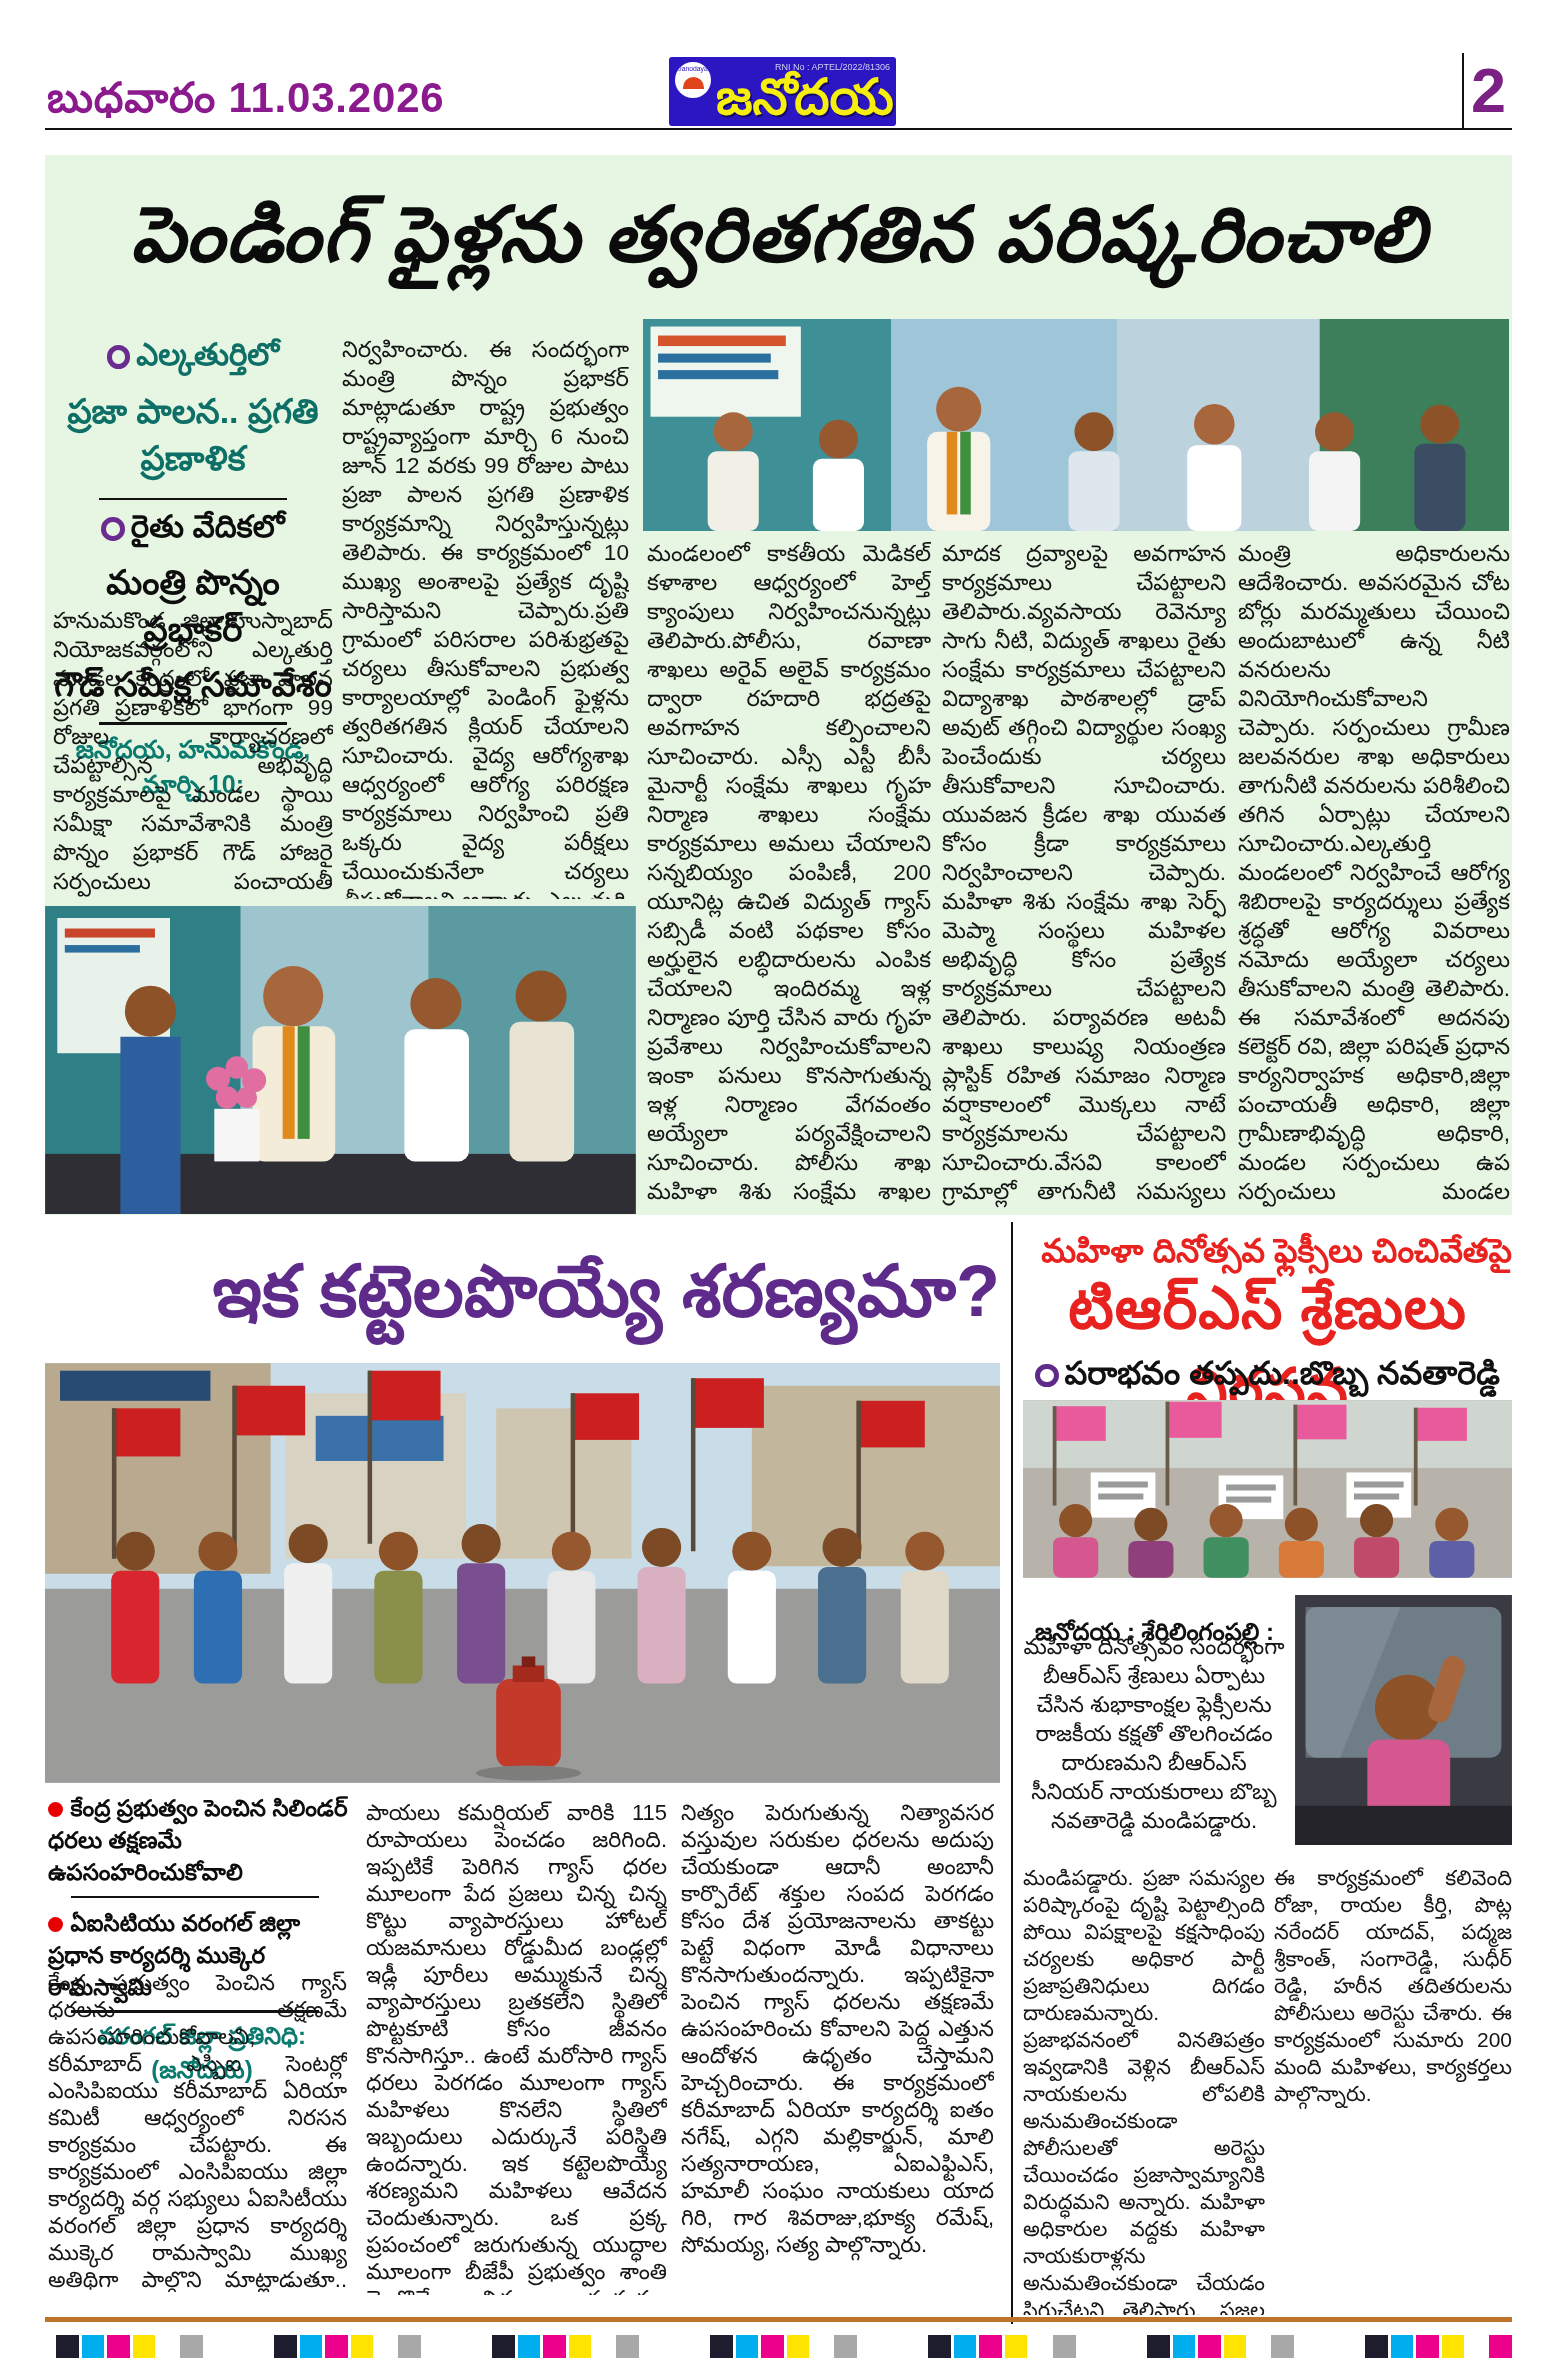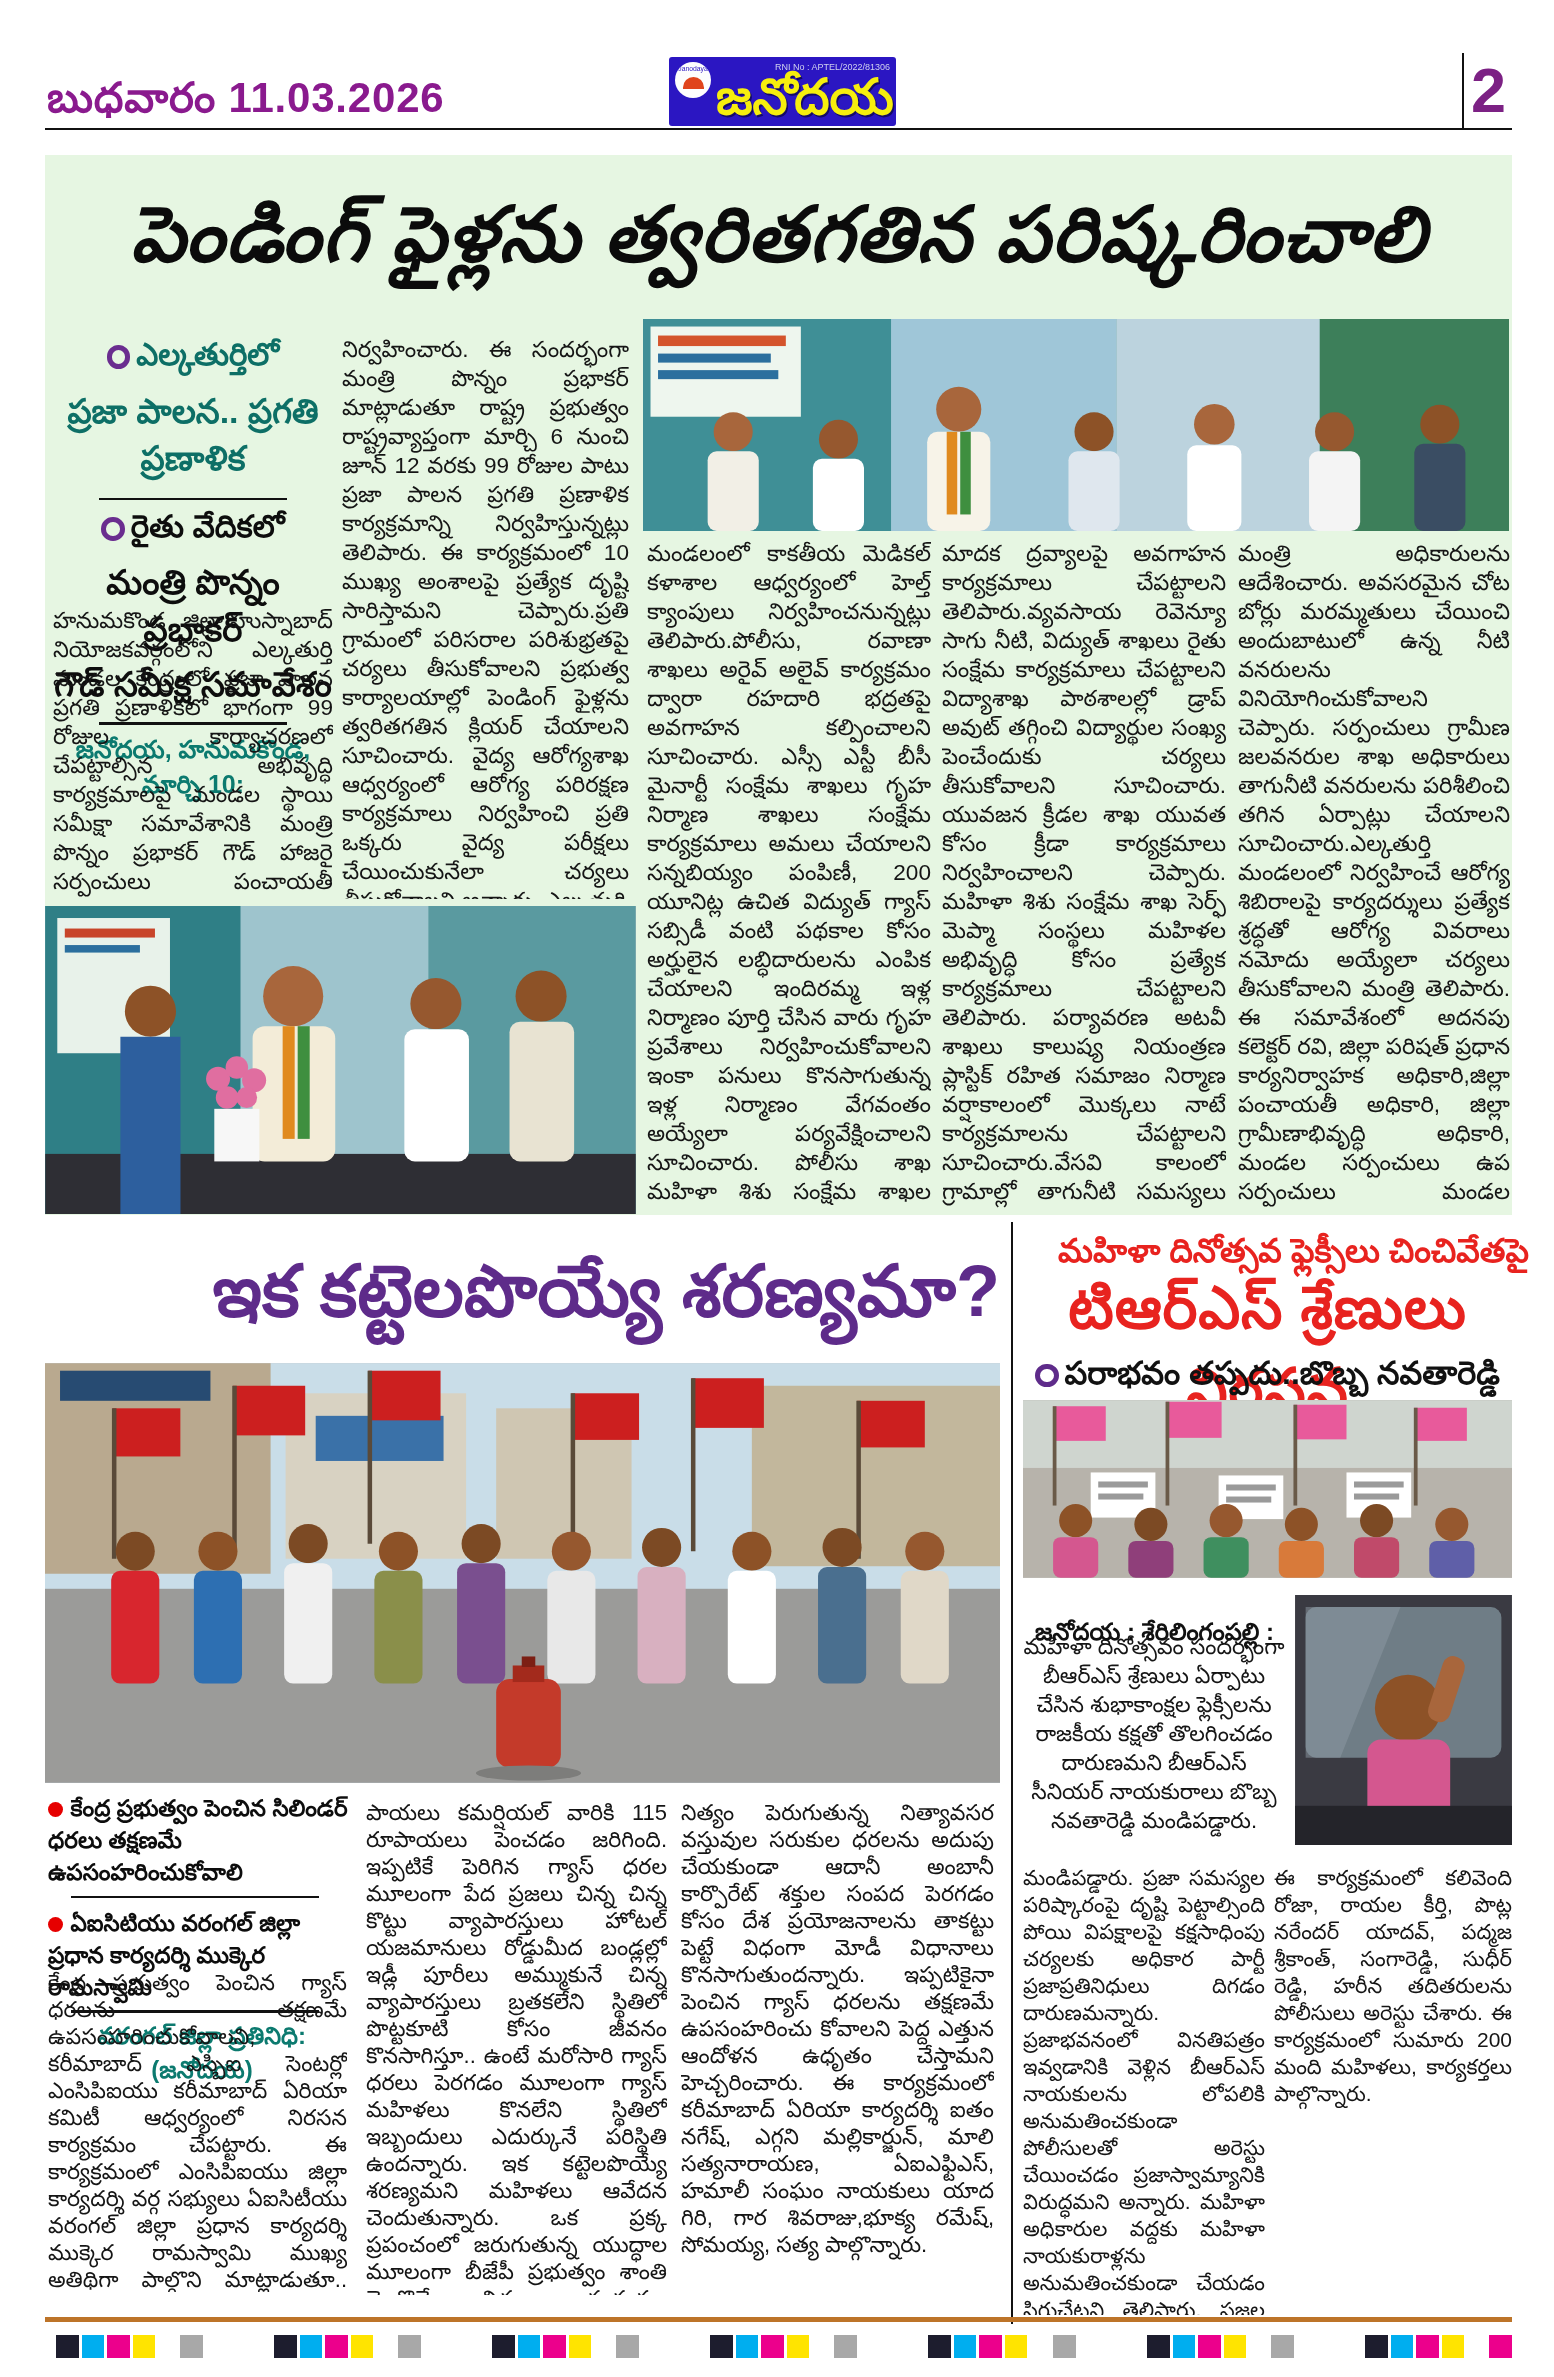--- a/index.html
+++ b/index.html
@@ -209,21 +209,21 @@
     <div class="rule" style="width:248px;height:2.3px;margin:7.5px 0 9px 22.6px;"></div>
     <div class="byline">వరంగల్ జిల్లా ప్రతినిధి: (జనోదయ)</div>
   </div>
 
   <div class="abs body-txt" style="left:48px;top:1969px;width:299px;height:323px;font-size:22px;line-height:27px;">కేంద్ర ప్రభుత్వం పెంచిన గ్యాస్ ధరలను తక్షణమే ఉపసంహరించుకోవాలని, కరీమాబాద్ ఎస్బిఐ సెంటర్లో ఎంసిపిఐయు కరీమాబాద్ ఏరియా కమిటీ ఆధ్వర్యంలో నిరసన కార్యక్రమం చేపట్టారు. ఈ కార్యక్రమంలో ఎంసిపిఐయు జిల్లా కార్యదర్శి వర్గ సభ్యులు ఏఐసిటీయు వరంగల్ జిల్లా ప్రధాన కార్యదర్శి ముక్కెర రామస్వామి ముఖ్య అతిథిగా పాల్గొని మాట్లాడుతూ.. సిలిండర్ ధర గృహ వినియోగదారులకు 60 రూ</div>
   <div class="abs body-txt" style="left:366px;top:1799px;width:301px;height:496px;font-size:22px;line-height:27px;">పాయలు కమర్షియల్ వారికి 115 రూపాయలు పెంచడం జరిగింది. ఇప్పటికే పెరిగిన గ్యాస్ ధరల మూలంగా పేద ప్రజలు చిన్న చిన్న కొట్టు వ్యాపారస్తులు హోటల్ యజమానులు రోడ్డుమీద బండ్లల్లో ఇడ్లీ పూరీలు అమ్ముకునే చిన్న వ్యాపారస్తులు బ్రతకలేని స్థితిలో పొట్టకూటి కోసం జీవనం కొనసాగిస్తూ.. ఉంటే మరోసారి గ్యాస్ ధరలు పెరగడం మూలంగా గ్యాస్ మహిళలు కొనలేని స్థితిలో ఇబ్బందులు ఎదుర్కునే పరిస్థితి ఉందన్నారు. ఇక కట్టెలపొయ్యే శరణ్యమని మహిళలు ఆవేదన చెందుతున్నారు. ఒక ప్రక్క ప్రపంచంలో జరుగుతున్న యుద్ధాల మూలంగా బీజేపీ ప్రభుత్వం శాంతి నెలకొల్పే విధంగా ప్రయత్నం కొనసాగించకుండా దేశంలో</div>
   <div class="abs body-txt" style="left:681px;top:1799px;width:313px;height:496px;font-size:22px;line-height:27px;">నిత్యం పెరుగుతున్న నిత్యావసర వస్తువుల సరుకుల ధరలను అదుపు చేయకుండా ఆదానీ అంబానీ కార్పొరేట్ శక్తుల సంపద పెరగడం కోసం దేశ ప్రయోజనాలను తాకట్టు పెట్టే విధంగా మోడీ విధానాలు కొనసాగుతుందన్నారు. ఇప్పటికైనా పెంచిన గ్యాస్ ధరలను తక్షణమే ఉపసంహరించు కోవాలని పెద్ద ఎత్తున ఆందోళన ఉధృతం చేస్తామని హెచ్చరించారు. ఈ కార్యక్రమంలో కరీమాబాద్ ఏరియా కార్యదర్శి ఐతం నగేష్, ఎగ్గని మల్లికార్జున్, మాలి సత్యనారాయణ, ఏఐఎఫ్టిఎస్, హమాలీ సంఘం నాయకులు యాద గిరి, గార శివరాజు,భూక్య రమేష్, సోమయ్య, సత్య పాల్గొన్నారు.</div>
 
   <div class="abs orange-rule" style="left:45px;top:2317px;width:1467px;height:4.5px;"></div>
 
-  <div class="abs trs-kick" style="left:1049px;top:1232px;width:489px;">మహిళా దినోత్సవ ఫ్లెక్సీలు చించివేతపై</div>
+  <div class="abs trs-kick" style="left:1023px;top:1232px;width:489px;text-align:right;">మహిళా దినోత్సవ ఫ్లెక్సీలు చించివేతపై</div>
   <div class="abs trs-h" style="left:1023px;top:1274px;width:489px;">టిఆర్ఎస్ శ్రేణులు నిరసన</div>
   <div class="abs trs-sub" style="left:1023px;top:1355px;width:489px;"><span class="ring" style="border-color:#5e2b8a;"></span><span>పరాభవం తప్పదు..బొబ్బ నవతారెడ్డి</span></div>
 
   <div class="abs photo" style="left:1023px;top:1400px;width:489px;height:178px;">
     <svg width="489" height="178" viewBox="0 0 650 236">
       <rect width="650" height="236" fill="#b7b3ab"></rect>
       <rect x="0" y="0" width="650" height="90" fill="#cfd5cf"></rect>
       <g fill="#e85a9b">
         <rect x="40" y="8" width="70" height="46"></rect>
           <rect x="190" y="2" width="74" height="48"></rect>

